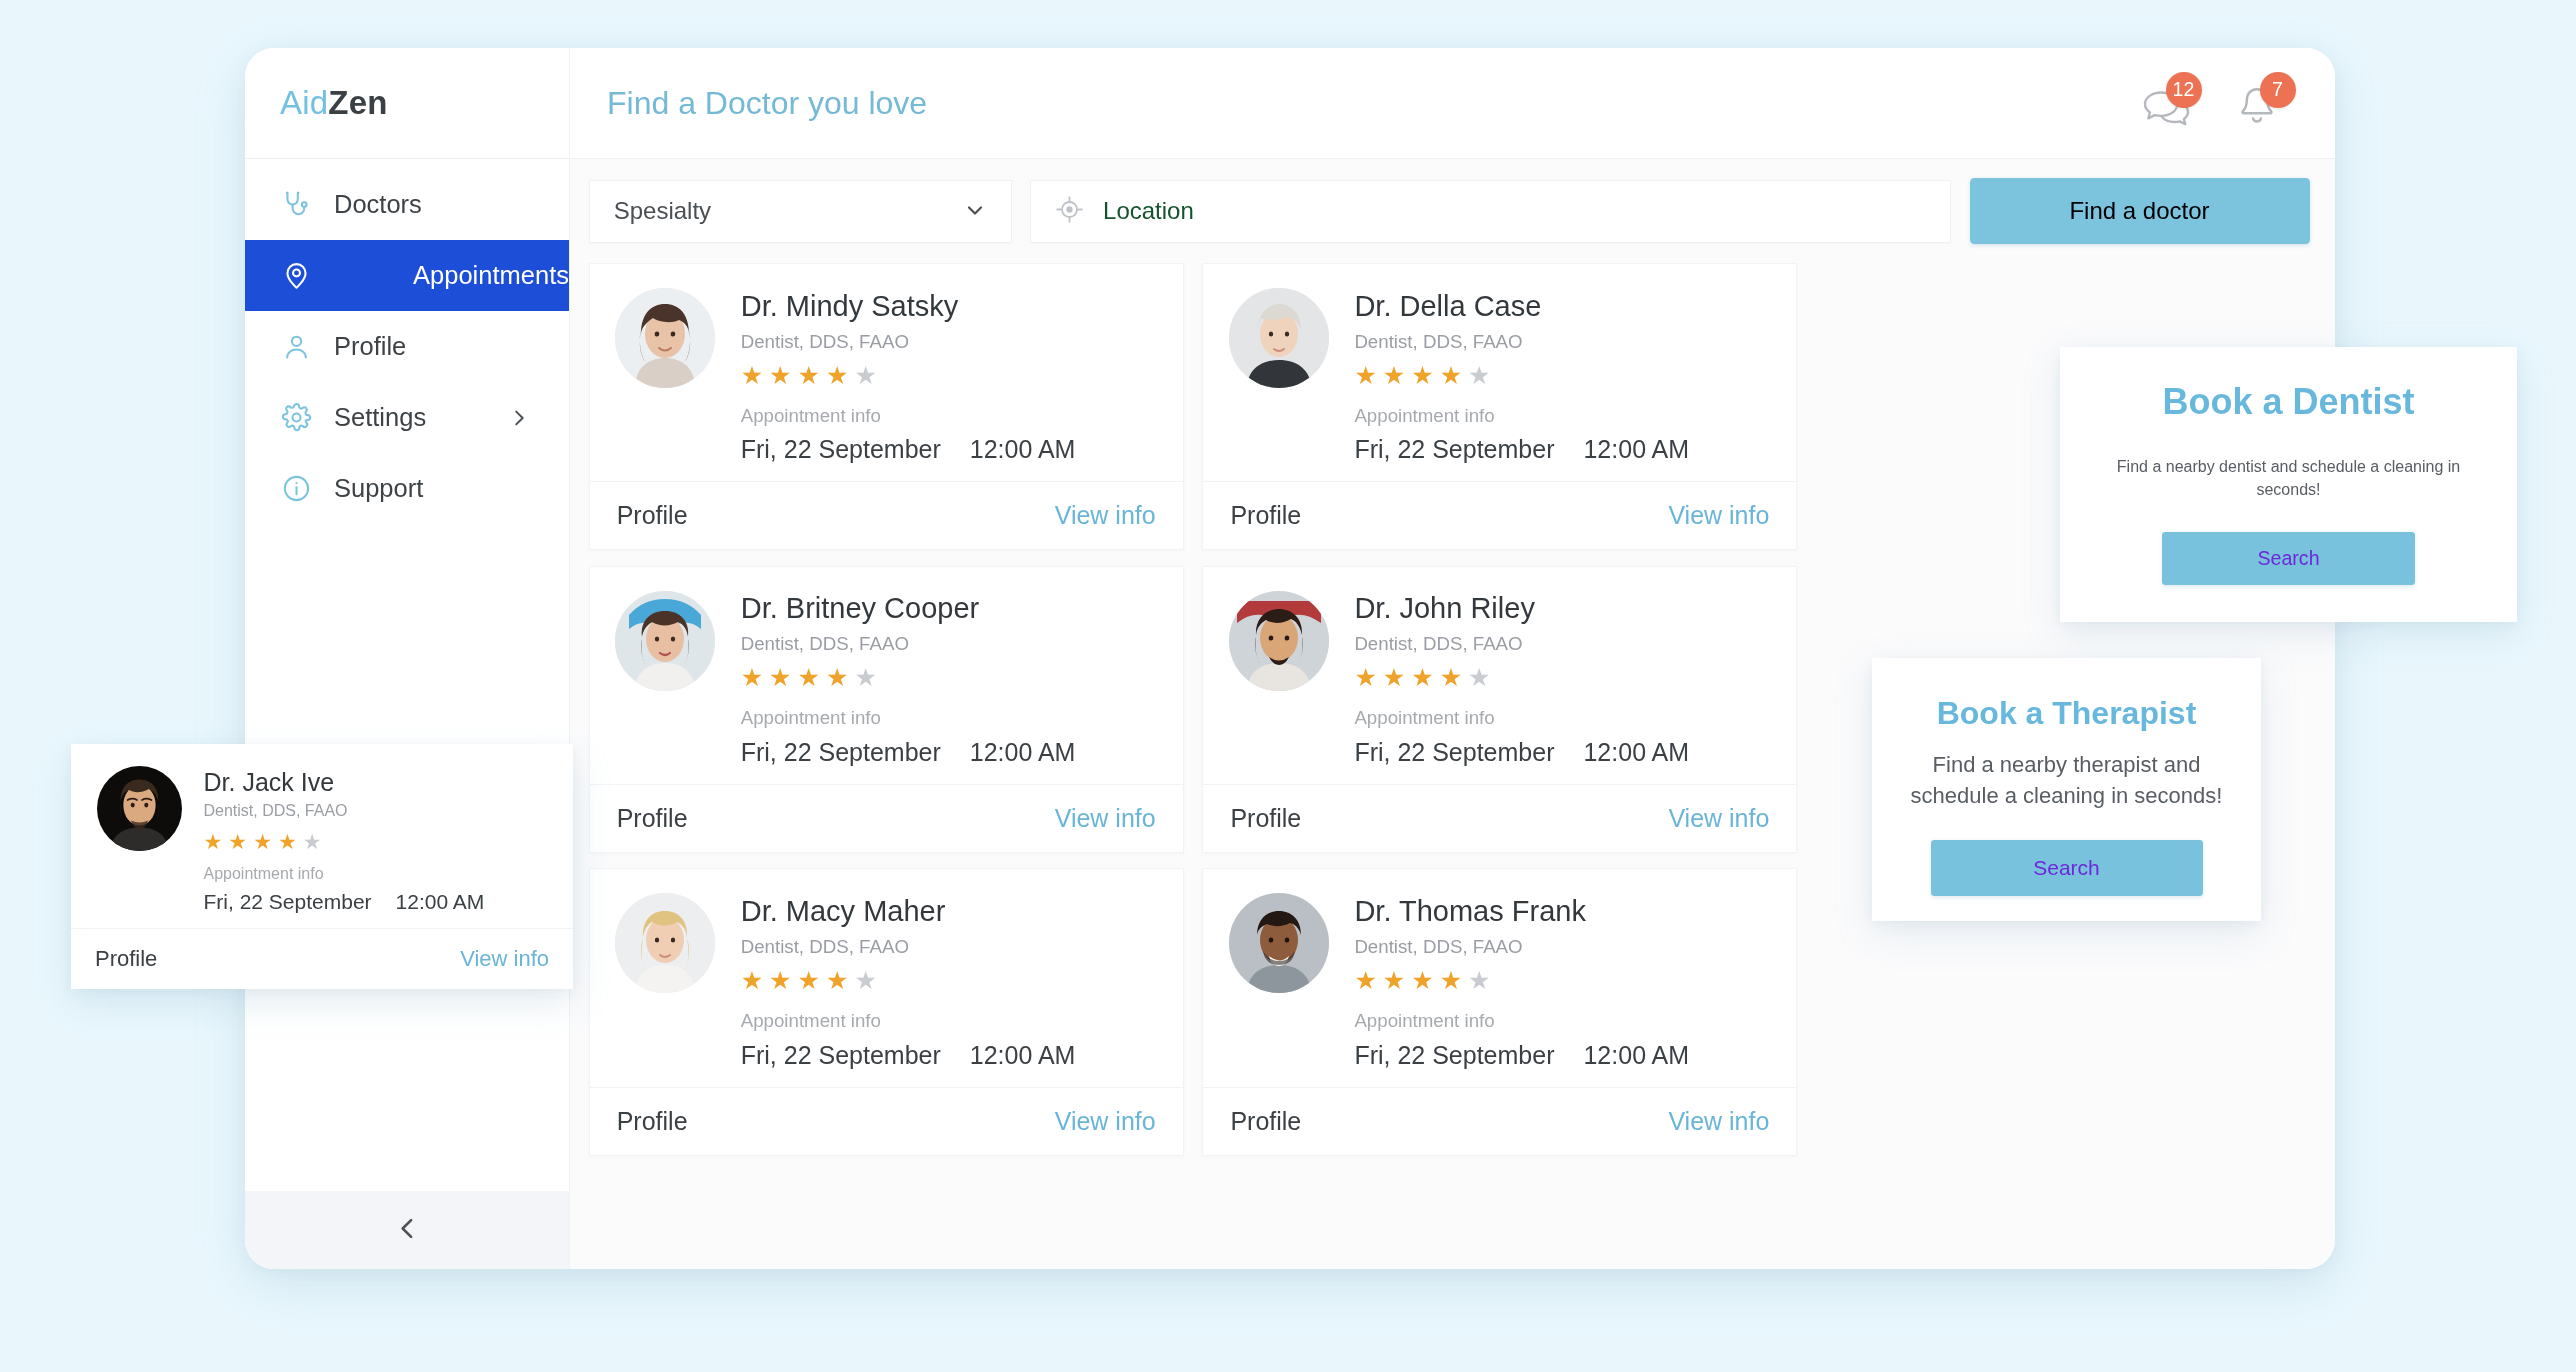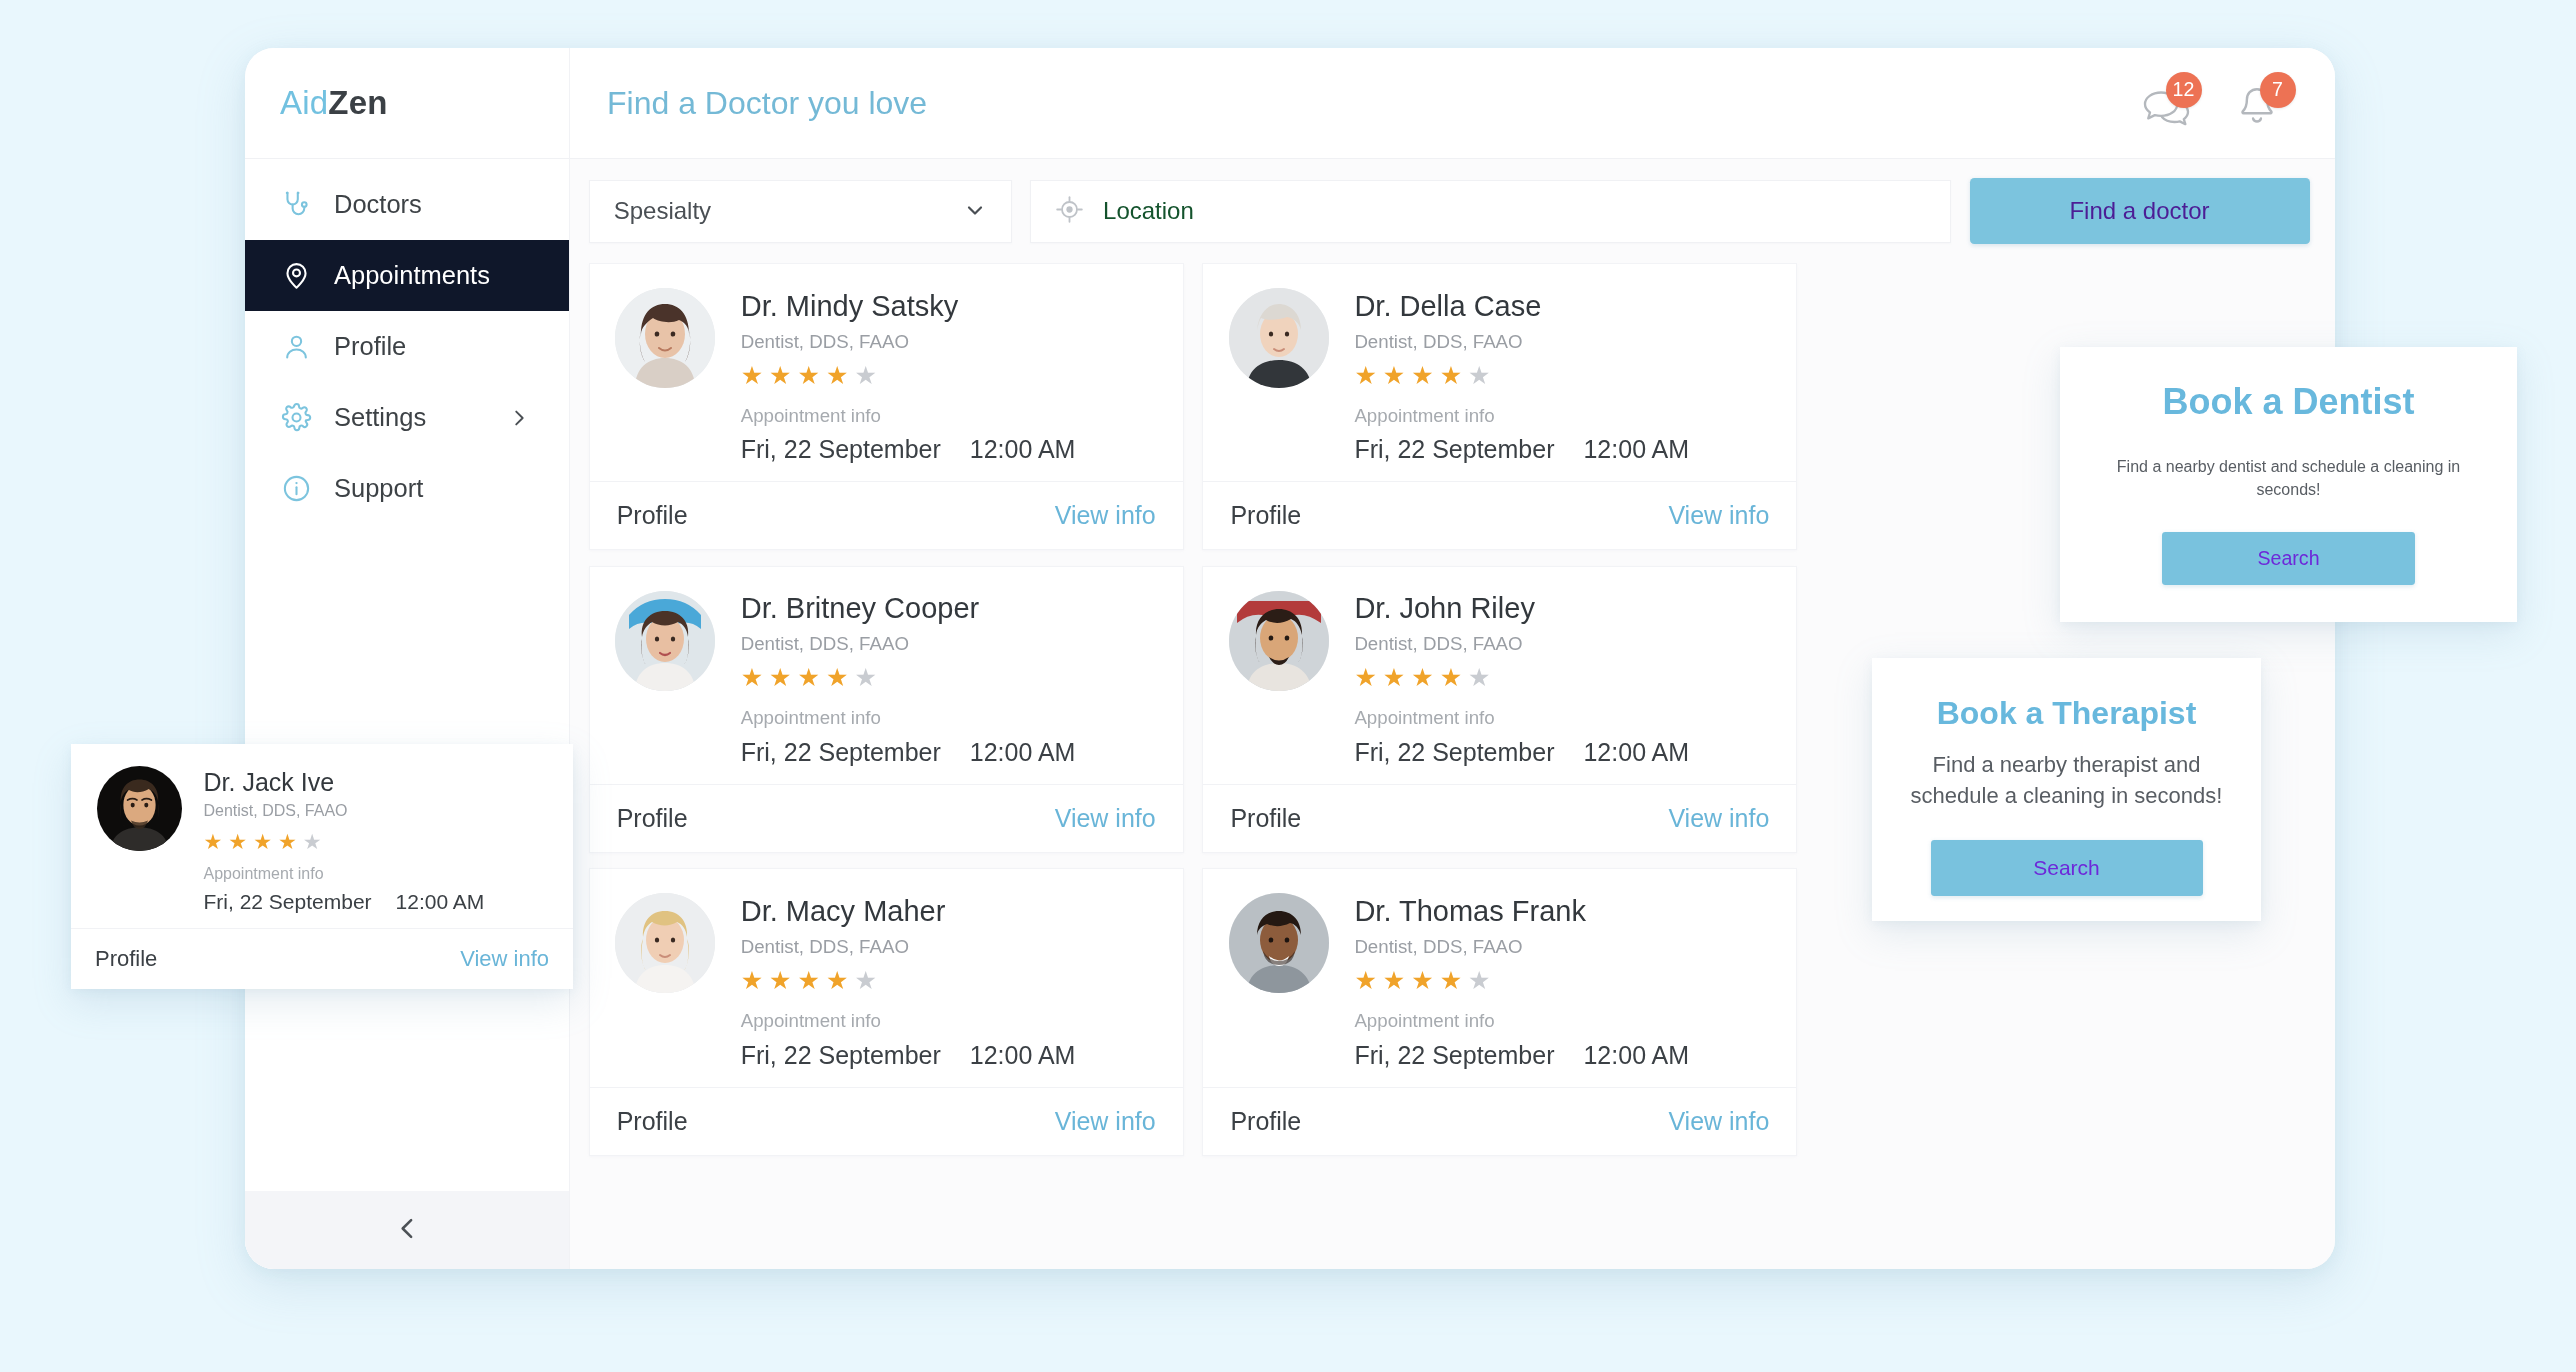--- a/index.html
+++ b/index.html
@@ -47,21 +47,21 @@
     display: flex; align-items: center;
     height: 71px;
     padding-left: 35px;
     gap: 22px;
     cursor: pointer;
   }
   .nav-item .nav-label {
     font-size: 25.5px; color: #3d4246; font-weight: 400;
     white-space: nowrap;
   }
-  .nav-item.active { background: #0f172a; }
+  .nav-item.active { background: #1d4ed8; justify-content: space-between; }
   .nav-item.active .nav-label { color: #ffffff; }
   .nav-icon { width: 32px; height: 32px; display: flex; align-items: center; justify-content: center; flex: 0 0 32px; }
   .nav-icon svg { display: block; }
   .nav-chevron { position: absolute; right: 39px; top: 50%; transform: translateY(-50%); }
 
   .sidebar-footer {
     height: 78px; flex: 0 0 78px;
     background: #f4f5f8;
     display: flex; align-items: center; justify-content: center;
     cursor: pointer;
@@ -108,21 +108,21 @@
     cursor: text;
     box-shadow: 0 0.9px 1.7px rgba(140,150,170,.05);
     gap: 6px;
   }
   .select-field { width: 423px; justify-content: space-between; cursor: pointer; }
   .select-field .sel-val { font-size: 24px; color: #4a4f54; }
   .text-field { flex: 1 1 auto; gap: 18.7px; }
   .text-field .ph { font-size: 24px; color: #14532d; }
   .find-btn {
     width: 340px; height: 66px;
-    background: #7cc4de; color: #4c1d95;
+    background: #7cc4de; color: #000000;
     border: none; border-radius: 4.3px;
     font-size: 24px; font-family: inherit;
     cursor: pointer;
     box-shadow: 0 1.7px 4.3px rgba(90,150,180,.20);
   }
 
   
   .grid-scroll { flex: 1 1 auto; padding: 0 25.5px 0 18.7px; overflow: hidden; }
   .grid {
     display: grid;

